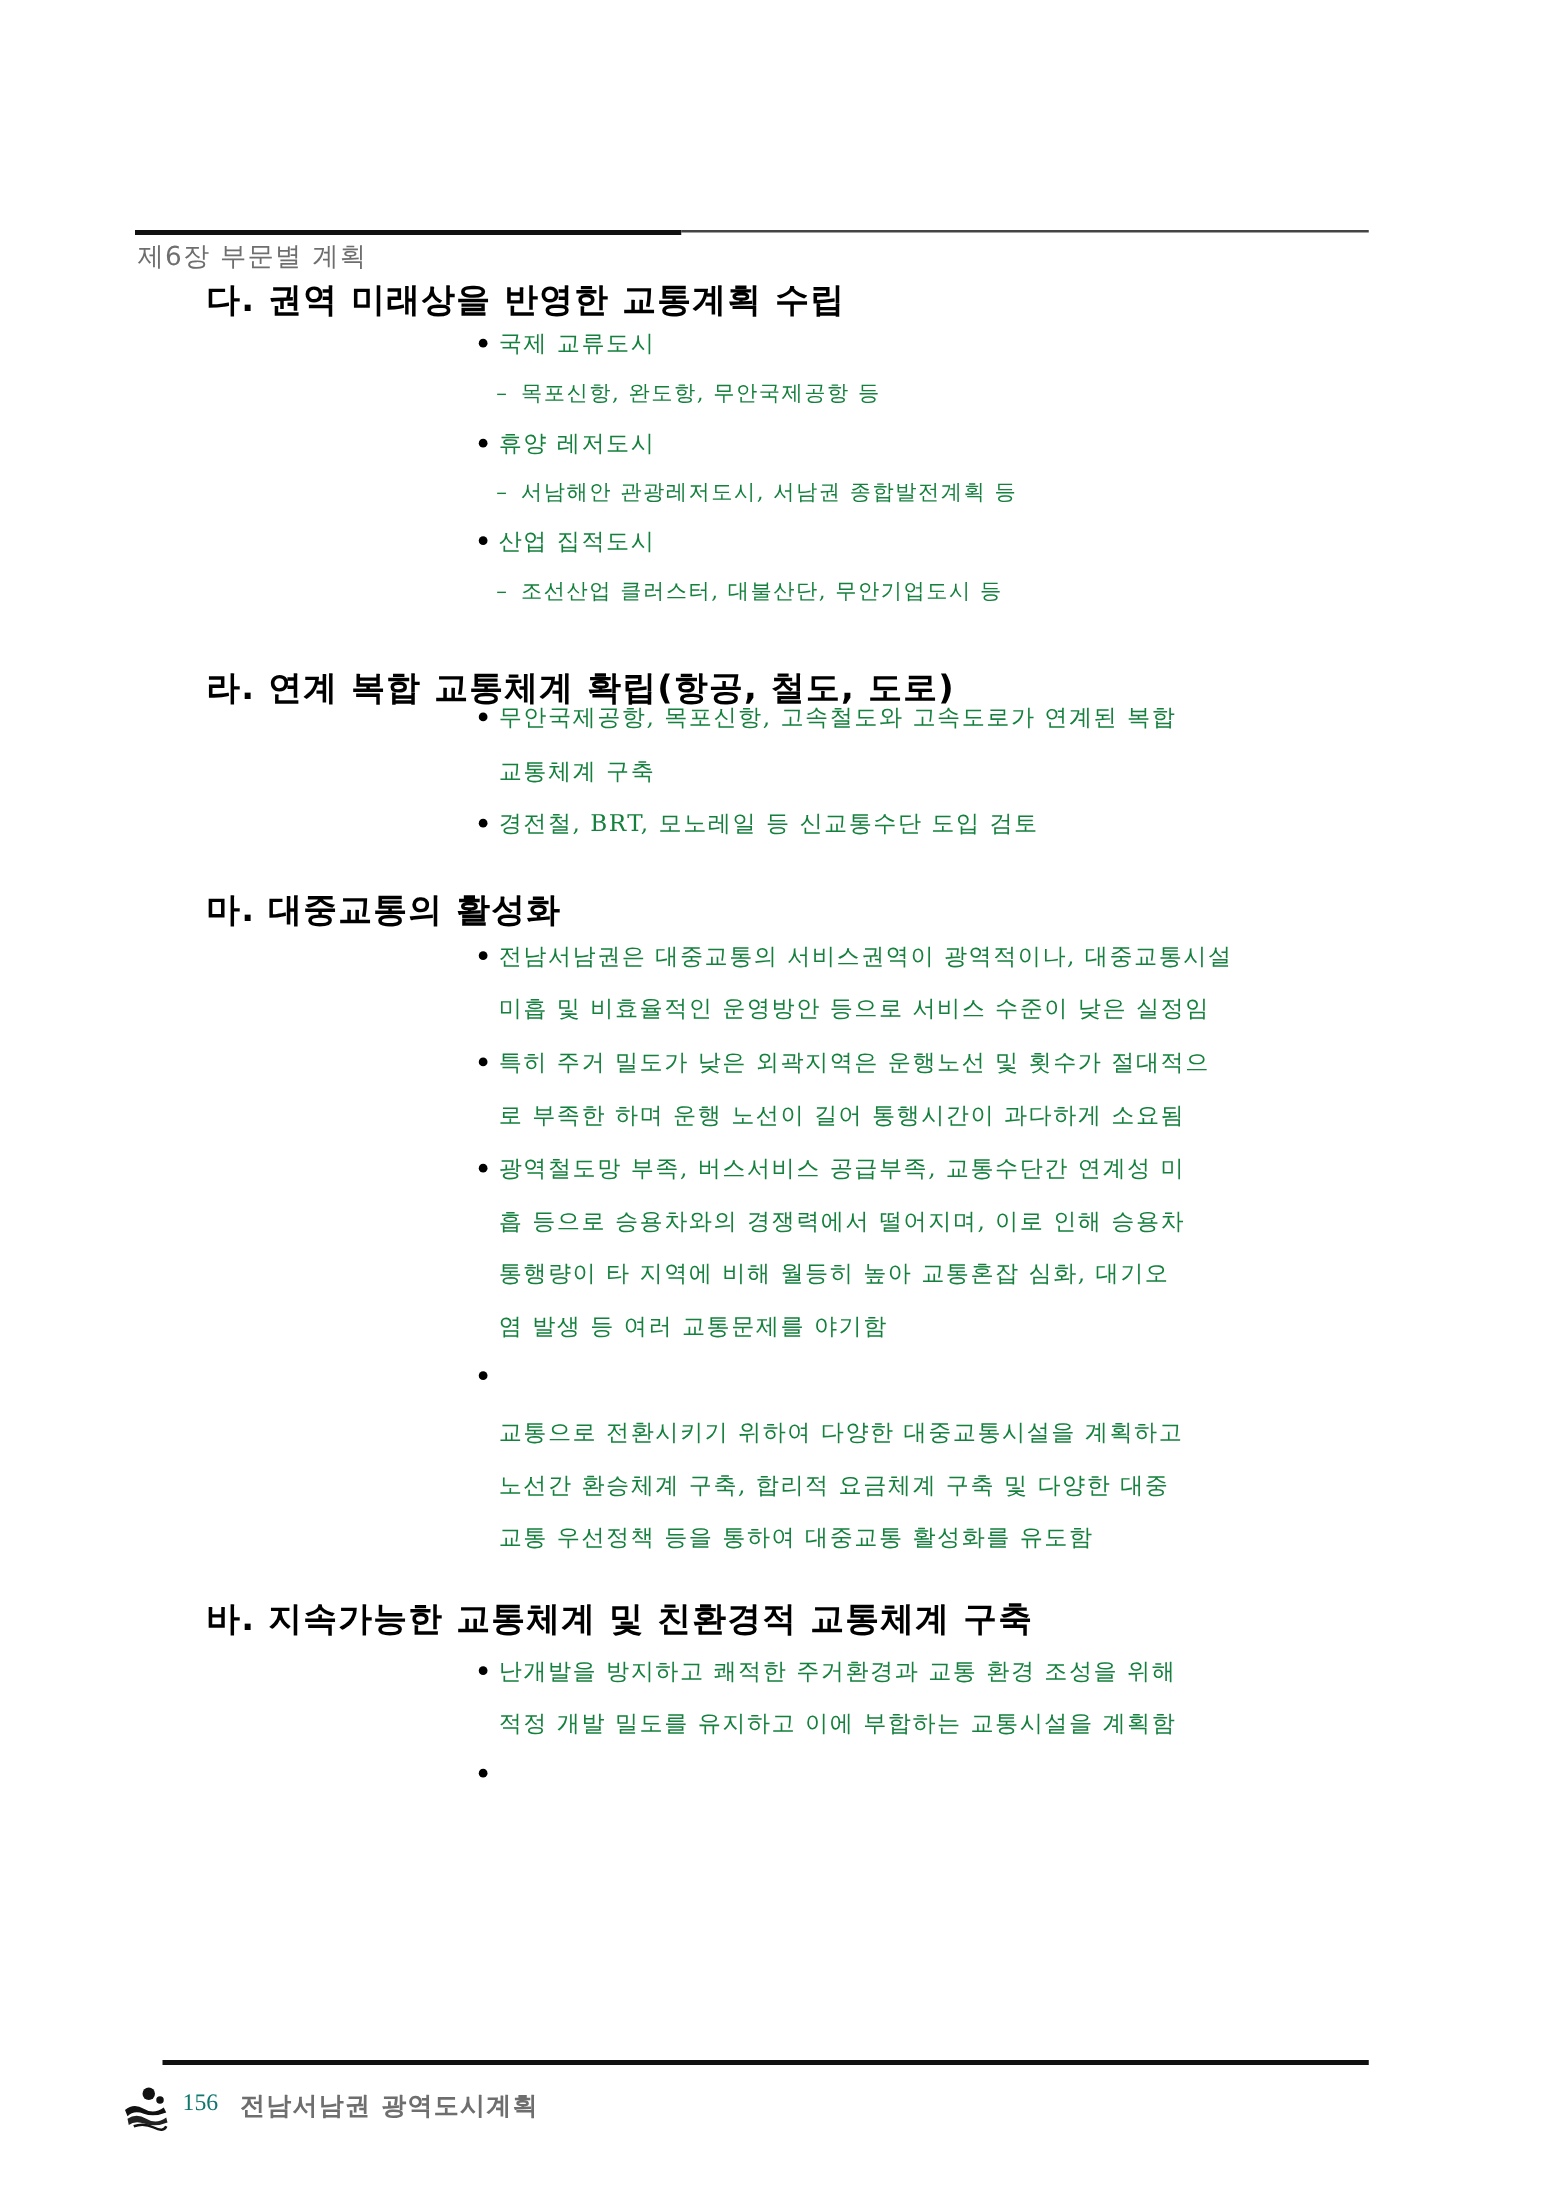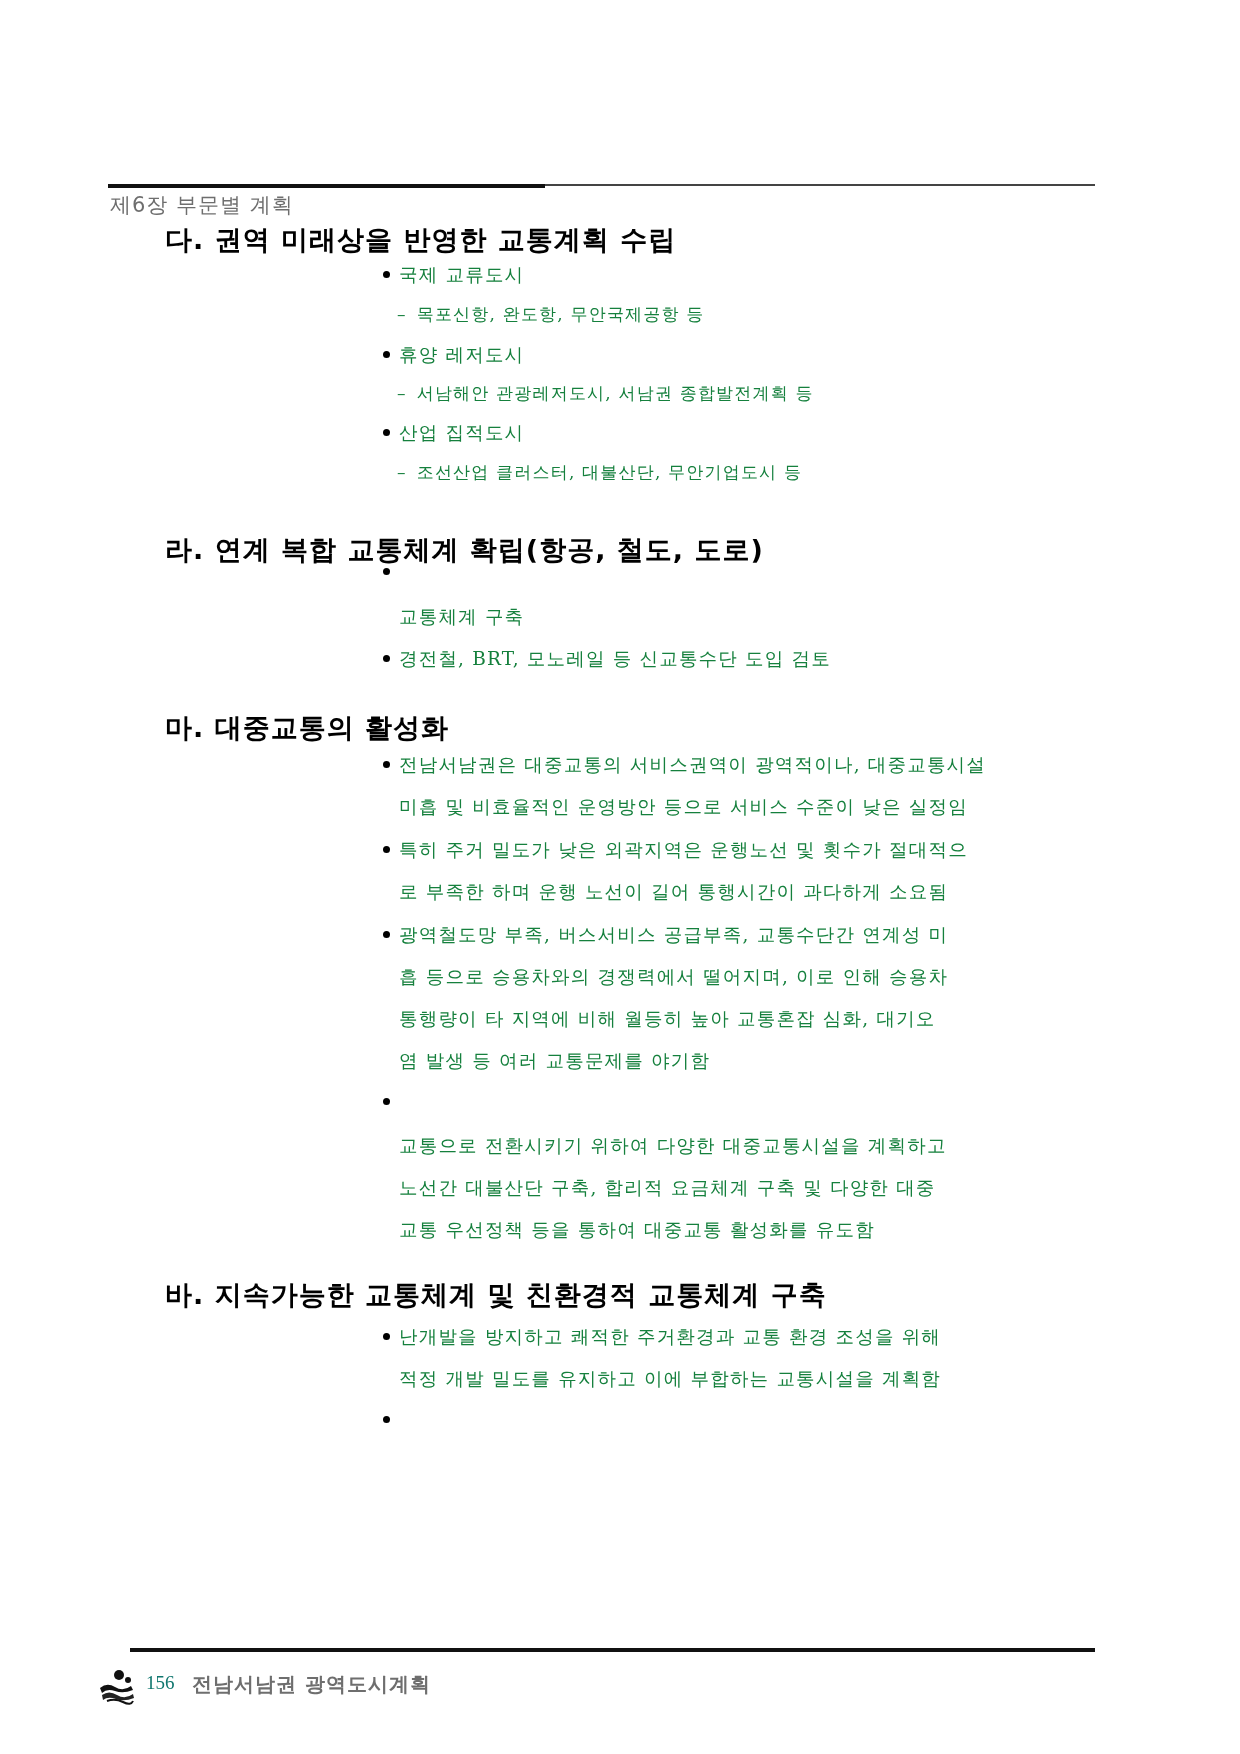--- a/index.html
+++ b/index.html
@@ -134,21 +134,21 @@
 <div class="item" style="left:383px; top:420px;">
   <span class="bullet-dot"></span><span>산업 집적도시</span>
 </div>
 <div class="item" style="left:397px; top:461px; font-size:17px;">
   <span class="dash">–</span><span>조선산업 클러스터, 대불산단, 무안기업도시 등</span>
 </div>
 
 <div class="section-heading" style="top:520px;margin-top:12px;">라. 연계 복합 교통체계 확립(항공, 철도, 도로)</div>
 
 <div class="item" style="left:383px; top:561px;">
-  <span class="bullet-dot"></span>
+  <span class="bullet-dot"></span><span>무안국제공항, 목포신항, 고속철도와 고속도로가 연계된 복합</span>
 </div>
 <div class="item" style="left:399px; top:604px;">교통체계 구축</div>
 <div class="item" style="left:383px; top:646px;">
   <span class="bullet-dot"></span><span>경전철, BRT, 모노레일 등 신교통수단 도입 검토</span>
 </div>
 
 <div class="section-heading" style="top:710px;">마. 대중교통의 활성화</div>
 
 <div class="item" style="left:383px; top:752px;">
   <span class="bullet-dot"></span><span>전남서남권은 대중교통의 서비스권역이 광역적이나, 대중교통시설</span>
@@ -164,21 +164,21 @@
   <span class="bullet-dot"></span><span>광역철도망 부족, 버스서비스 공급부족, 교통수단간 연계성 미</span>
 </div>
 <div class="item" style="left:399px; top:964px;">흡 등으로 승용차와의 경쟁력에서 떨어지며, 이로 인해 승용차</div>
 <div class="item" style="left:399px; top:1006px;">통행량이 타 지역에 비해 월등히 높아 교통혼잡 심화, 대기오</div>
 <div class="item" style="left:399px; top:1048px;">염 발생 등 여러 교통문제를 야기함</div>
 
 <div class="item" style="left:383px; top:1091px;">
   <span class="bullet-dot"></span>
 </div>
 <div class="item" style="left:399px; top:1133px;">교통으로 전환시키기 위하여 다양한 대중교통시설을 계획하고</div>
-<div class="item" style="left:399px; top:1175px;">노선간 대불산단 구축, 합리적 요금체계 구축 및 다양한 대중</div>
+<div class="item" style="left:399px; top:1175px;">노선간 환승체계 구축, 합리적 요금체계 구축 및 다양한 대중</div>
 <div class="item" style="left:399px; top:1217px;">교통 우선정책 등을 통하여 대중교통 활성화를 유도함</div>
 
 <div class="section-heading" style="top:1277px;">바. 지속가능한 교통체계 및 친환경적 교통체계 구축</div>
 
 <div class="item" style="left:383px; top:1324px;">
   <span class="bullet-dot"></span><span>난개발을 방지하고 쾌적한 주거환경과 교통 환경 조성을 위해</span>
 </div>
 <div class="item" style="left:399px; top:1366px;">적정 개발 밀도를 유지하고 이에 부합하는 교통시설을 계획함</div>
 
 <div class="item" style="left:383px; top:1409px;">

